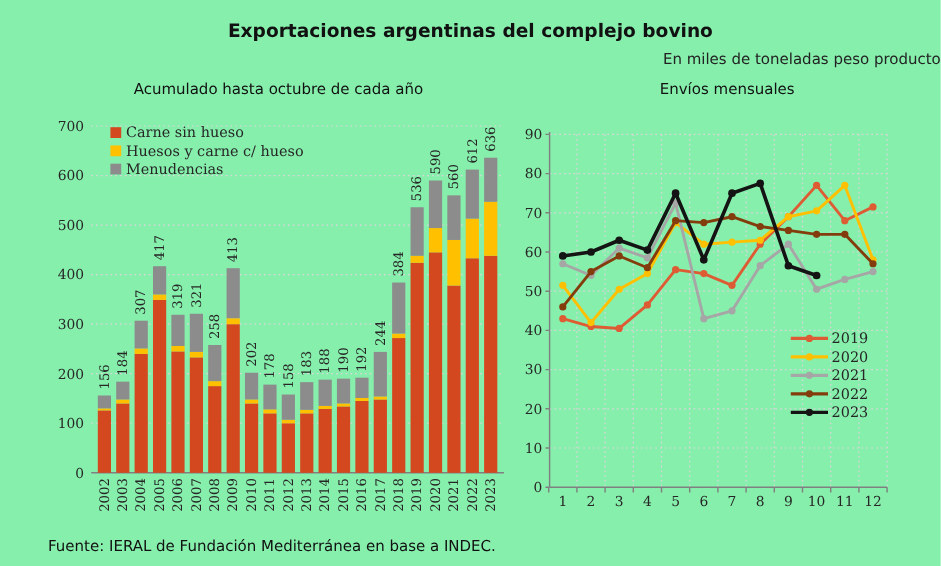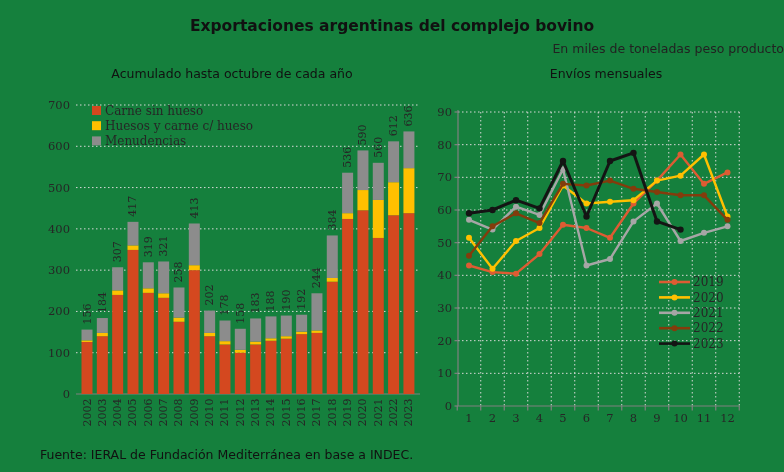--- a/index.html
+++ b/index.html
@@ -1,16 +1,16 @@
 <!DOCTYPE html>
 <html><head>
 <meta charset="utf-8">
 <style>
   html,body{margin:0;padding:0;background:#ffffff;}
-  .page{position:relative;width:784px;height:472px;background:#15803d;overflow:hidden;
+  .page{position:relative;width:784px;height:472px;background:#86efac;overflow:hidden;
         font-family:"DejaVu Sans",sans-serif;color:#1a1a1a;}
   .fig-title{position:absolute;left:0;top:17px;width:784px;text-align:center;
              font-size:15.5px;font-weight:bold;color:#111;}
   .fig-subtitle{position:absolute;left:0;top:41px;width:784px;text-align:right;
                 font-size:12.5px;color:#222;}
   .panel-title{position:absolute;top:66px;font-size:12.5px;color:#111;text-align:center;}
   .panel-title.left{left:38px;width:388px;}
   .panel-title.right{left:428px;width:356px;}
   svg{position:absolute;}
   #bar-chart{left:40px;top:92px;}

